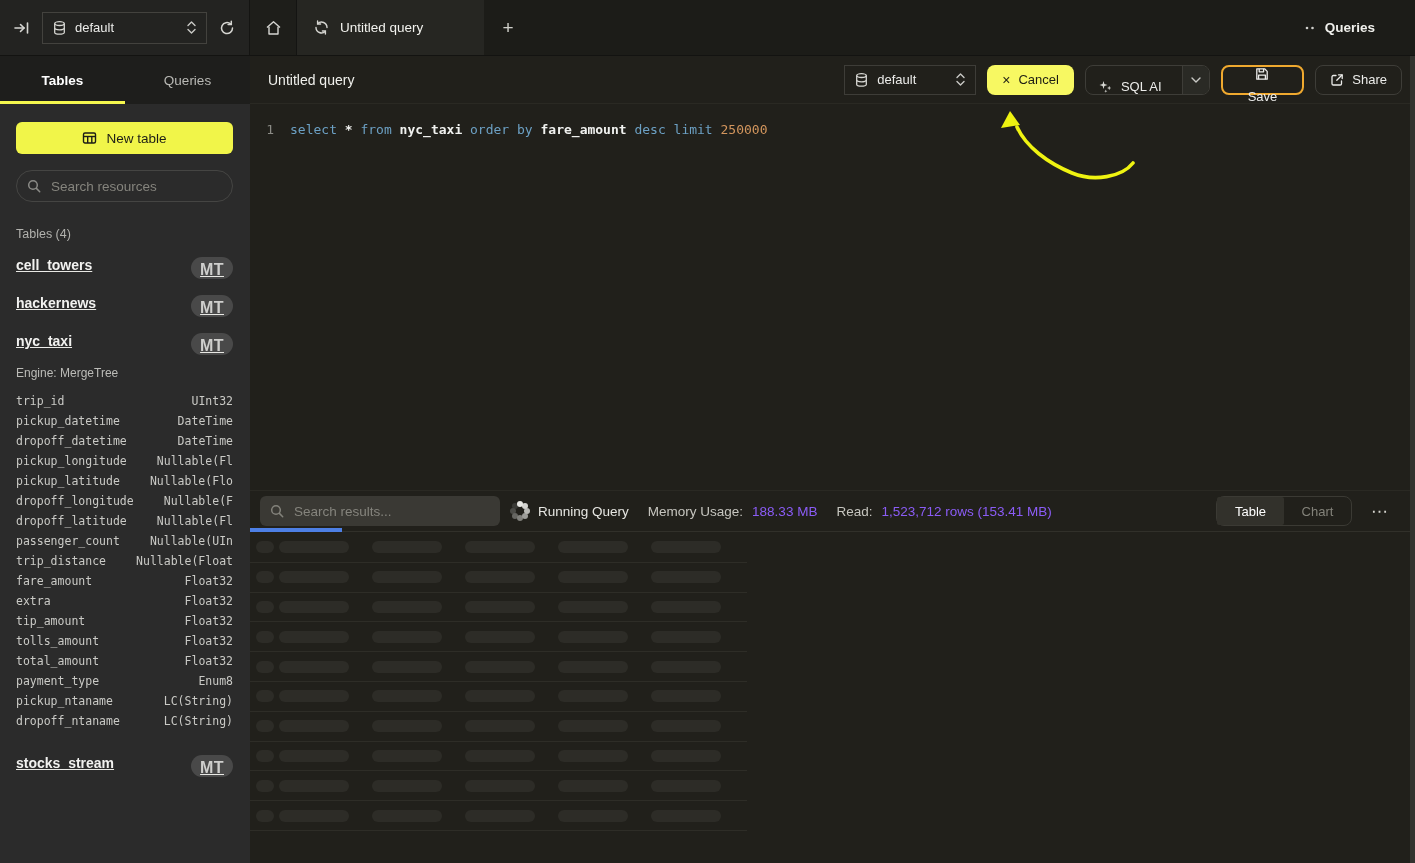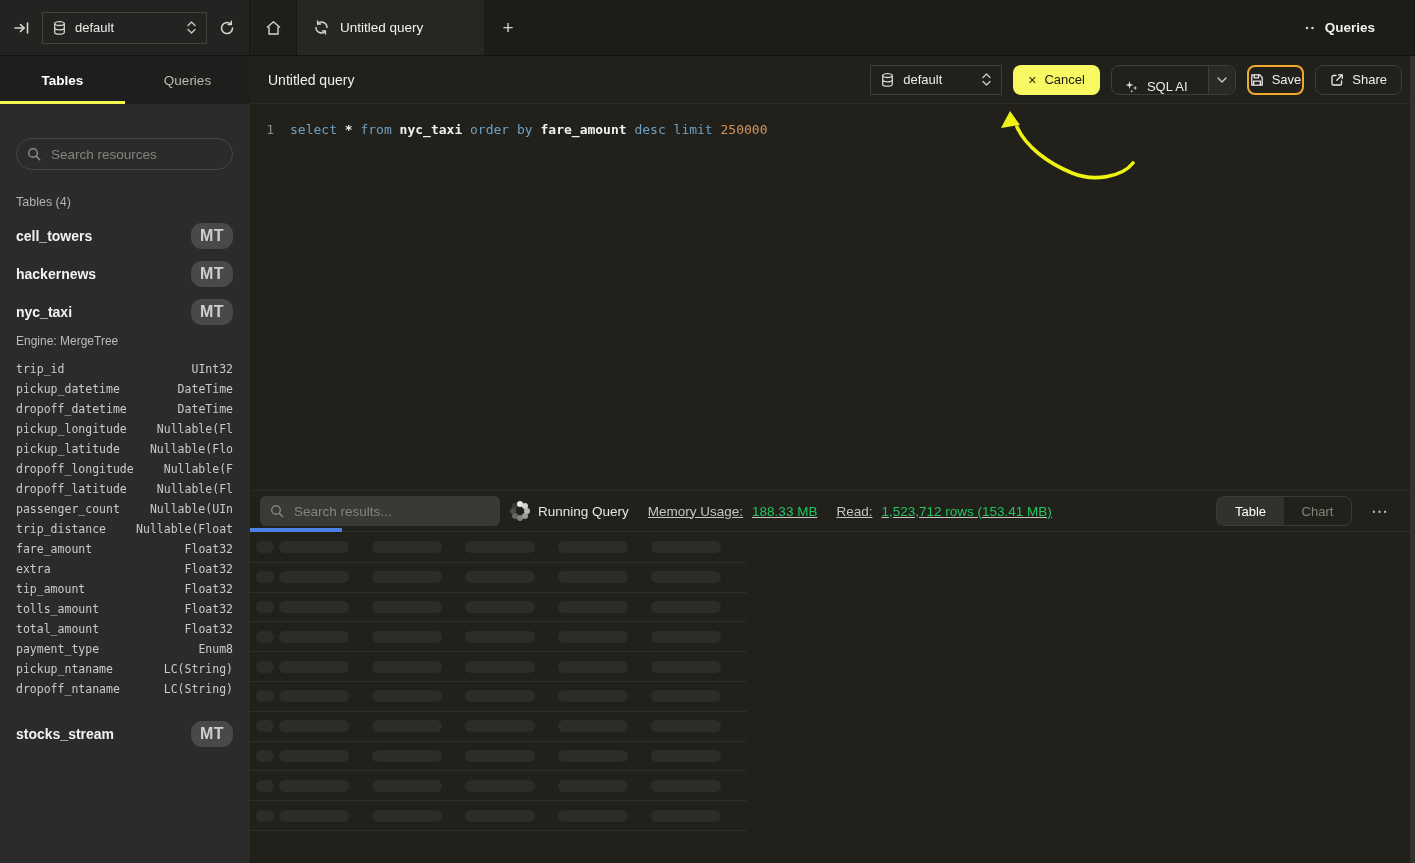--- a/index.html
+++ b/index.html
@@ -43,22 +43,22 @@
     height:3px; background:#f5f74e; }
   .sidebar-body { padding:18px 17px 0 16px; }
   .btn-new-table { height:32px; width:100%; background:#f1f549; border:none; border-radius:6px;
     font-size:13.5px; font-weight:500; color:#1d1d16; display:flex; align-items:center;
     justify-content:center; gap:9px; cursor:pointer; font-family:"Liberation Sans",sans-serif; }
   .search-box { margin-top:16px; height:32px; border:1px solid #454543; border-radius:16px;
     display:flex; align-items:center; padding:0 10px; gap:8px; }
   .search-box input { background:transparent; border:none; outline:none; color:#dddddb;
     font-size:13.5px; width:100%; }
   .section-label { margin-top:25px; font-size:12.5px; color:#b2b2ae; }
-  .table-row { display:flex; align-items:center; justify-content:space-between;
-    margin-top:16px; height:22px; cursor:pointer; }
+  .table-row { display:flex; justify-content:space-between;
+    margin-top:16px; height:22px; cursor:pointer;text-decoration:underline; }
   .table-name { font-size:14px; font-weight:600; color:#f2f2f0; }
   .badge { background:#494949; color:#cfcfcd; font-size:16px; font-weight:700;
     padding:4px 9px; border-radius:11px; letter-spacing:.4px; }
   .engine-line { font-size:12px; color:#bcbcb8; margin-top:11px; }
   .cols { margin-top:11px; font-family:"DejaVu Sans Mono", monospace; font-size:11.5px;
     color:#cacac6; }
   .col-row { display:flex; justify-content:space-between; height:20px; align-items:center;
     white-space:nowrap; overflow:hidden; }
   .gap-lg { margin-top:24px; }
 
@@ -71,21 +71,21 @@
   .db-select.main-db { width:132px; height:30px; flex:none; border-color:#3e3d38; }
   .btn { height:30px; border-radius:8px; display:flex; align-items:center; gap:8px;
     font-size:13px; padding:0 14px; background:transparent; color:#ececea;
     border:1px solid #3e3d38; cursor:pointer; font-family:"Liberation Sans",sans-serif; }
   .btn-cancel { background:#f7f862; color:#1d1d14; border:none; padding:0 15px; font-weight:500; }
   .btn-cancel .x { font-size:14px; line-height:1; }
   .btn-sqlai { padding:0; overflow:hidden; }
   .sqlai-main { display:flex; align-items:flex-end; gap:8px; padding:0 12px; height:100%; }
   .sqlai-caret { width:27px; height:100%; display:flex; align-items:center; justify-content:center;
     border-left:1px solid #3e3d38; background:#2a2a25; }
-  .btn-save { border:2px solid #f0a92f; padding:0 1px; font-weight:500; }
+  .btn-save { border:2px solid #f0a92f; padding:0 25px; font-weight:500;flex-direction:column; }
 
   .editor { position:absolute; top:48px; left:0; right:0; height:386px; cursor:text; }
   .code-line { display:flex; padding-top:17px; font-family:"DejaVu Sans Mono", monospace;
     font-size:13px; line-height:18px; }
   .gutter { width:24px; text-align:right; color:#8b8b85; flex:none; margin-right:16px; }
   .tok-keyword { color:#6ca0c4; }
   .tok-identifier { color:#f0f1ef; font-weight:bold; }
   .tok-number { color:#d2955d; }
 
   .annotation-arrow { position:absolute; left:740px; top:45px; pointer-events:none; }
@@ -98,22 +98,22 @@
   .results-search input { background:transparent; border:none; outline:none;
     color:#d8d7d1; font-size:13.5px; width:100%; }
   .spinner { margin-left:17px; width:6px; height:6px; border-radius:50%; flex:none;
     animation:spin 1s steps(8) infinite;
     box-shadow: 0 -7px 0 0 #e8e8e4, 5px -5px 0 0 #d4d4d0, 7px 0 0 0 #b8b8b4,
       5px 5px 0 0 #9c9c98, 0 7px 0 0 #80807c, -5px 5px 0 0 #666662,
       -7px 0 0 0 #4c4c48, -5px -5px 0 0 #3a3a36; }
   @keyframes spin { to { transform: rotate(360deg); } }
   .status-text { margin-left:15px; font-size:13.5px; color:#e6e6e2; }
   .metric { margin-left:19px; font-size:13.5px; color:#c6c5bf; display:flex; gap:9px;
-    white-space:nowrap;text-decoration:underline; }
-  .metric .value { color:#22c55e; }
+    white-space:nowrap; }
+  .metric .value { color:#8b5cf6; }
   .view-toggle { margin-left:auto; display:flex; border:1px solid #3b3a34; border-radius:8px;
     height:30px; padding:0; }
   .toggle-seg { display:flex; align-items:center; justify-content:center; width:67px;
     font-size:13px; color:#83827a; cursor:pointer; border-radius:2px; }
   .toggle-seg.active { background:#32312b; color:#ffffff; font-weight:500; }
   .more-btn { margin-left:13px; margin-right:10px; color:#d6d5cf; font-size:17px;
     letter-spacing:1px; background:none; border:none; cursor:pointer; line-height:1; }
 
   .results-divider { position:absolute; top:475px; left:0; right:0; height:1px; background:#31302a; }
   .progress { position:absolute; top:472px; left:0; width:92px; height:4px; background:#4d7fe4; }
@@ -199,20 +199,31 @@
 <div class="sidebar">
   <div class="sidebar-tabs">
     <div class="sidebar-tab active">
       <span>Tables</span>
     </div>
     <div class="sidebar-tab">
       <span>Queries</span>
     </div>
   </div>
   <div class="sidebar-body">
+    <button class="btn-new-table">
+      <span>
+        <svg width="15" height="14" viewBox="0 0 15 14" fill="none" stroke="#1d1d16" stroke-width="1.4">
+          <rect x="1.5" y="2" width="12" height="10" rx="1.5"></rect>
+          <line x1="1.5" y1="5.5" x2="13.5" y2="5.5"></line>
+          <line x1="5.7" y1="5.5" x2="5.7" y2="12"></line>
+          <line x1="9.8" y1="5.5" x2="9.8" y2="12"></line>
+        </svg>
+      </span>
+      <span>New table</span>
+    </button>
 
     <div class="search-box">
       <span>
         <svg width="14" height="14" viewBox="0 0 14 14" fill="none" stroke="#8b8b87" stroke-width="1.5" stroke-linecap="round">
           <circle cx="6" cy="6" r="4.3"></circle>
             <line x1="9.4" y1="9.4" x2="12.7" y2="12.7"></line>
         </svg>
       </span>
       <input type="text" placeholder="Search resources" style="">
     </div>

